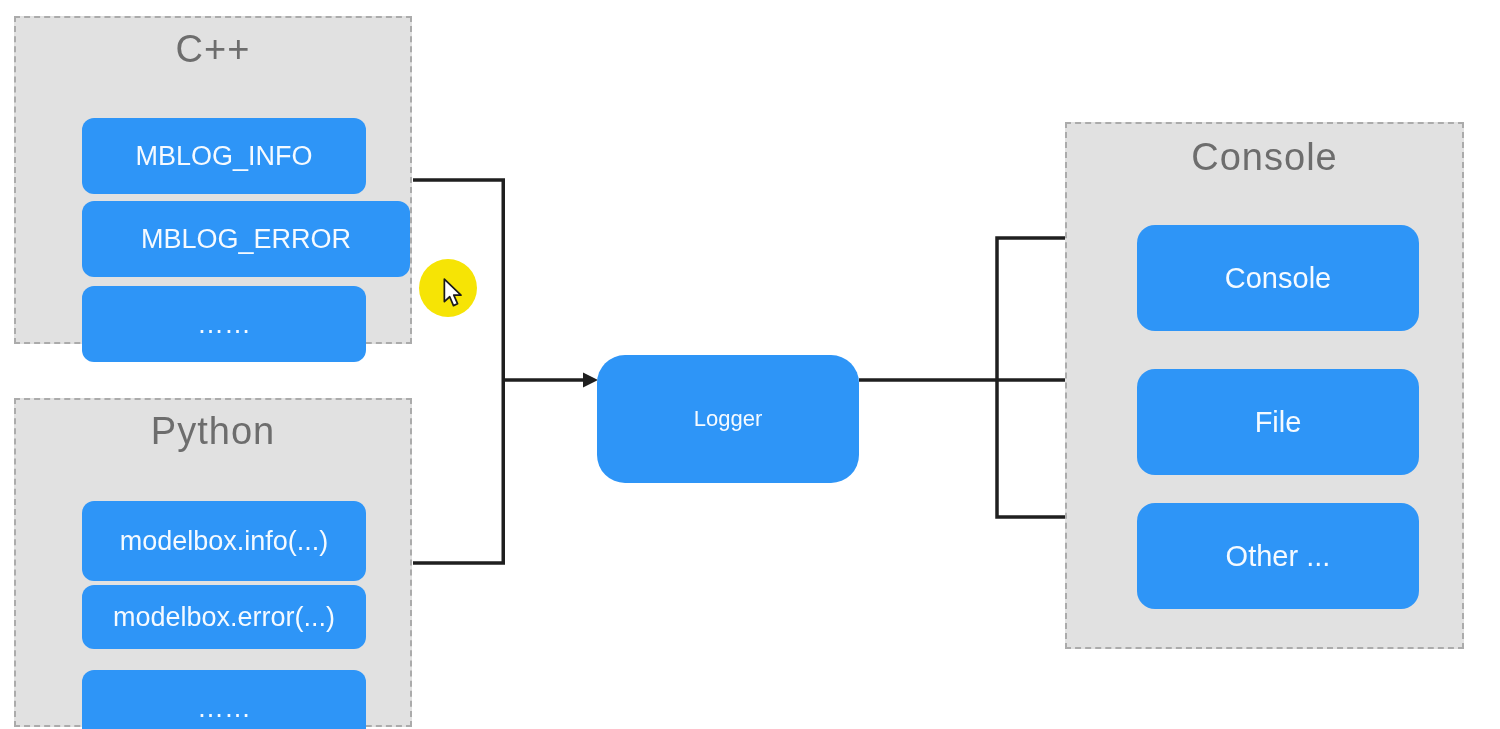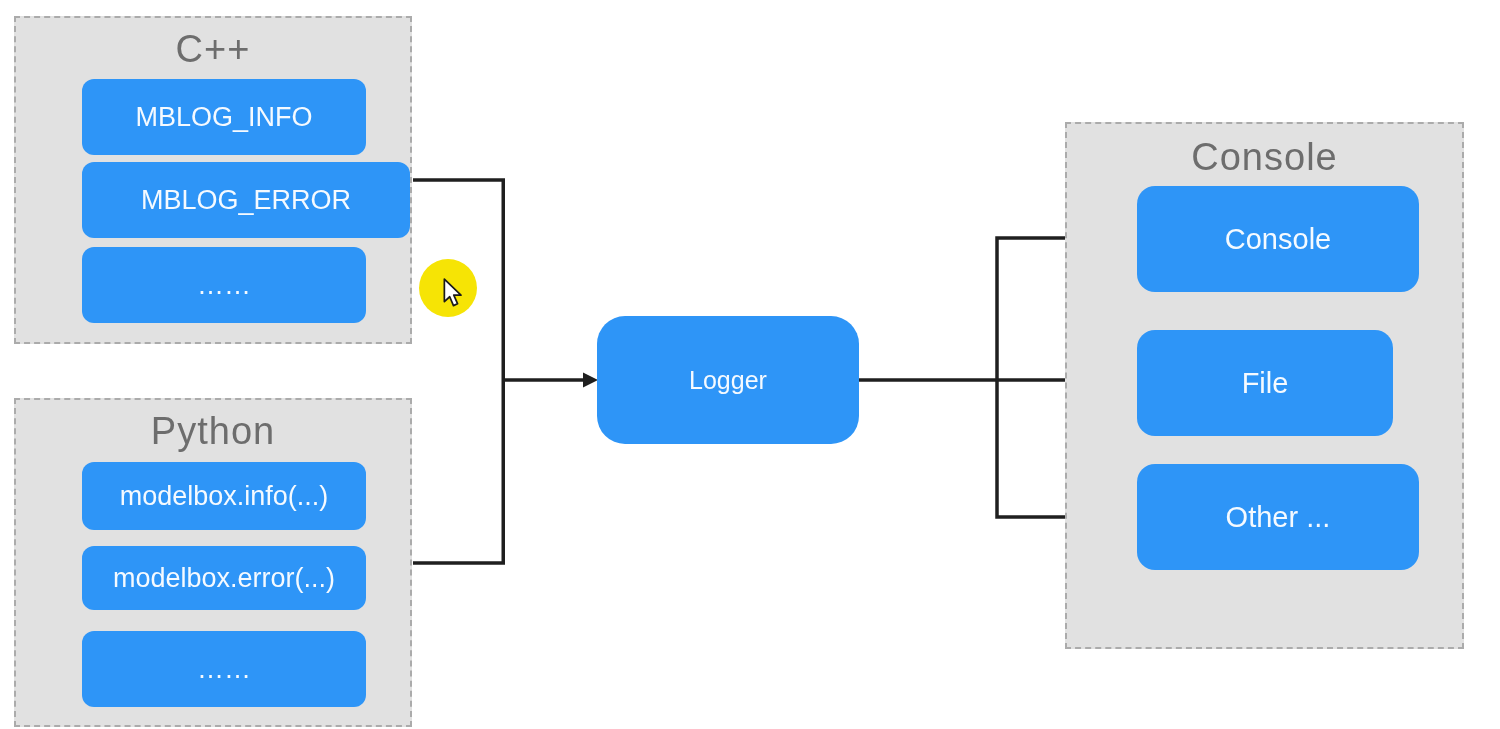--- a/index.html
+++ b/index.html
@@ -16,25 +16,25 @@
     position:absolute;left:0;right:0;text-align:center;
     color:var(--title-gray,#6D6D6D);
     font-size:38px;line-height:1.15;font-weight:400;
     letter-spacing:1px;
   }
   .node{
     position:absolute;box-sizing:border-box;
     background:var(--node-blue,#2E95F7);
     color:var(--node-text,#F5FAFF);
     display:flex;align-items:center;justify-content:center;
-    text-align:center;white-space:nowrap;
+    text-align:center;white-space:nowrap;margin-top:39px;
   }
   .node.small{border-radius:12px;font-size:27px;}
   .node.medium{border-radius:18px;font-size:29px;}
-  .node.logger{border-radius:28px;font-size:25px;}
+  .node.logger{border-radius:28px;font-size:22px;}
   svg.connectors{
     position:absolute;left:0;top:0;width:1500px;height:729px;
     pointer-events:none;
   }
   .connectors path,.connectors line{
     stroke:var(--connector-black,#1F1F1F);stroke-width:3.5;fill:none;
   }
   .connectors polygon{fill:var(--connector-black,#1F1F1F);stroke:none;}
   .highlight{
     position:absolute;left:419px;top:259px;width:58px;height:58px;
@@ -64,31 +64,31 @@
 
   <div class="group" style="left:14px;top:16px;width:398px;height:328px;">
     <div class="group-title" style="top:10px;">C++</div>
     <div class="node small" style="left:66px;top:61px;width:284px;height:76px;">MBLOG_INFO</div>
     <div class="node small" style="left:66px;top:144px;width:328px;height:76px;">MBLOG_ERROR</div>
     <div class="node small" style="left:66px;top:229px;width:284px;height:76px;">……</div>
   </div>
 
   <div class="group" style="left:14px;top:398px;width:398px;height:329px;">
     <div class="group-title" style="top:10px;">Python</div>
-    <div class="node small" style="left:66px;top:62px;width:284px;height:68px;">modelbox.info(...)</div>
+    <div class="node small" style="left:66px;top:62px;width:284px;height:80px;">modelbox.info(...)</div>
     <div class="node small" style="left:66px;top:146px;width:284px;height:64px;">modelbox.error(...)</div>
     <div class="node small" style="left:66px;top:231px;width:284px;height:76px;">……</div>
   </div>
 
   <div class="node logger" style="left:597px;top:316px;width:262px;height:128px;">Logger</div>
 
   <div class="group" style="left:1065px;top:122px;width:399px;height:527px;">
     <div class="group-title" style="top:12px;">Console</div>
     <div class="node medium" style="left:70px;top:62px;width:282px;height:106px;text-align:center;">Console</div>
-    <div class="node medium" style="left:70px;top:206px;width:256px;height:106px;">File</div>
+    <div class="node medium" style="left:70px;top:206px;width:282px;height:106px;">File</div>
     <div class="node medium" style="left:70px;top:340px;width:282px;height:106px;">Other ...</div>
   </div>
 
   <div class="highlight"></div>
   <svg class="cursor" viewBox="0 0 24 28">
     <polygon points="3,1 3,22 8,17.5 11.5,25.8 15.3,24 11.8,16 18.5,16" fill="#ffffff" stroke="#1a1a1a" stroke-width="1.6" stroke-linejoin="round"></polygon>
   </svg>
 
 </div>
 

